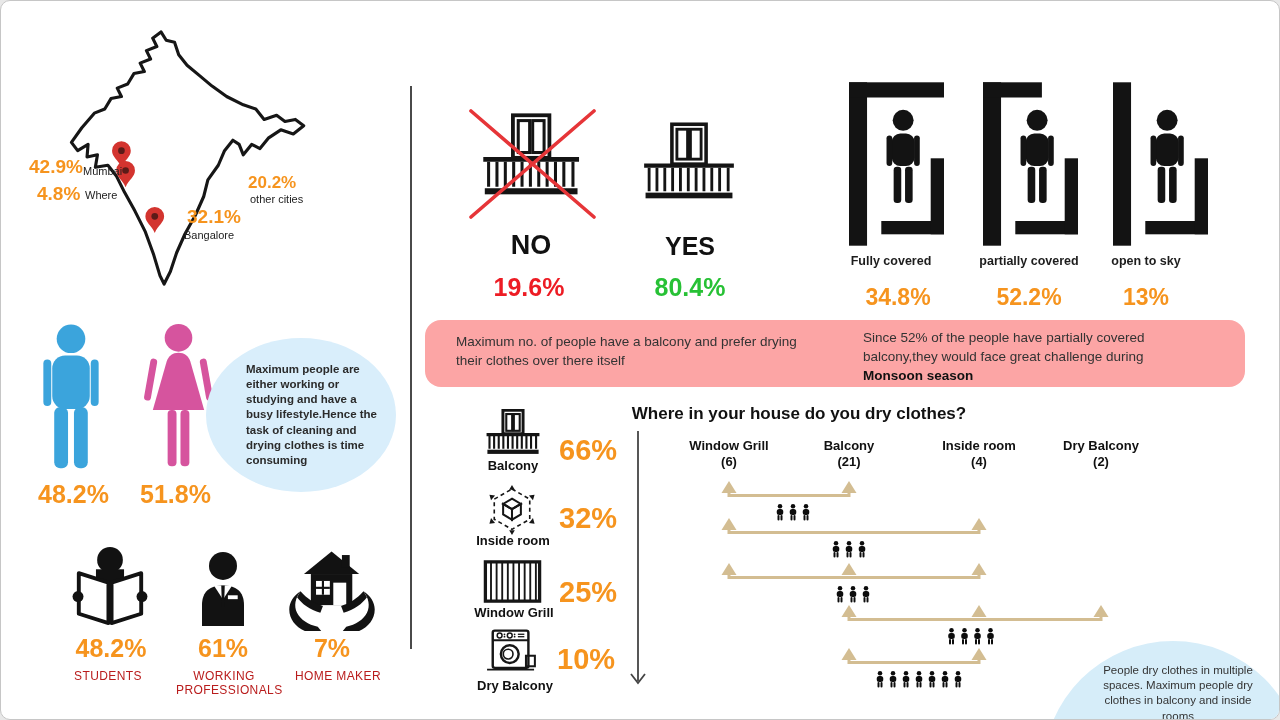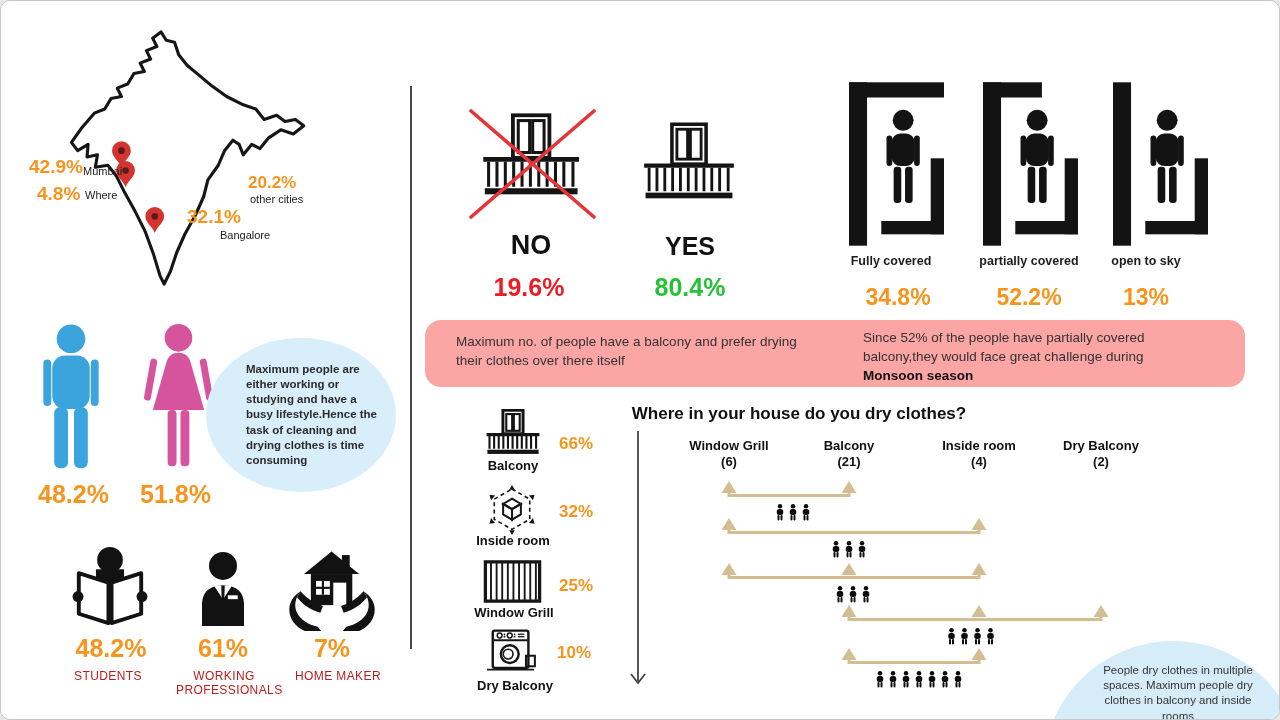--- a/index.html
+++ b/index.html
@@ -11,21 +11,21 @@
   .abs{position:absolute;}
   .stat{color:#f6941e;font-weight:bold;}
   .small-label{font-size:11px;color:#222;}
   .big-label{font-size:12px;color:#b91c1c;letter-spacing:.4px;text-align:center;}
   .bold-dark{font-weight:bold;color:#111;}
   .note-bubble{background:#fca5a5;border-radius:16px;}
   .note-circle{background:#d9eefb;border-radius:50%;}
   .note-text{font-size:11.5px;font-weight:bold;color:#2b2b2b;line-height:1.32;}
   .banner-text{font-size:13.5px;color:#333;line-height:1.4;font-weight:500;}
   .dry-label{font-size:13px;font-weight:bold;color:#111;text-align:center;}
-  .dry-pct{font-size:17px;}
+  .dry-pct{font-size:29px;}
   .col-head{font-size:13px;font-weight:bold;color:#111;text-align:center;line-height:1.25;transform:translateX(-50%);}
   .people-row{position:absolute;transform:translateX(-50%);display:flex;gap:3px;}
   .centered{transform:translateX(-50%);text-align:center;}
 </style>
 </head>
 <body>
 
 <div class="page">
 
   <svg class="abs" style="left:60px;top:22px;" width="250" height="272" viewBox="0 0 240 260">
@@ -50,21 +50,21 @@
     </g>
   </svg>
 
   <div class="abs stat" style="left:28px;top:155px;font-size:19px;">42.9%</div>
   <div class="abs small-label" style="left:82px;top:164px;">Mumbai</div>
   <div class="abs stat" style="left:36px;top:182px;font-size:19px;">4.8%</div>
   <div class="abs small-label" style="left:84px;top:188px;">Where</div>
   <div class="abs stat" style="left:247px;top:172px;font-size:17px;">20.2%</div>
   <div class="abs small-label" style="left:249px;top:192px;">other cities</div>
   <div class="abs stat" style="left:186px;top:205px;font-size:19px;">32.1%</div>
-  <div class="abs small-label" style="left:183px;top:228px;padding-left:36px;">Bangalore</div>
+  <div class="abs small-label" style="left:183px;top:228px;">Bangalore</div>
 
   <svg class="abs" style="left:30px;top:322px;" width="80" height="158" viewBox="0 0 80 160" fill="#3ba4dc">
     <circle cx="40" cy="16" r="14.5"></circle>
     <rect x="21" y="33" width="38" height="54" rx="13"></rect>
     <rect x="12" y="37" width="8" height="47" rx="4"></rect>
     <rect x="60" y="37" width="8" height="47" rx="4"></rect>
     <rect x="23" y="85" width="14" height="62" rx="6"></rect>
     <rect x="43" y="85" width="14" height="62" rx="6"></rect>
   </svg>
   <svg class="abs" style="left:133px;top:322px;" width="89" height="158" viewBox="0 0 90 160" fill="#d6549e">

